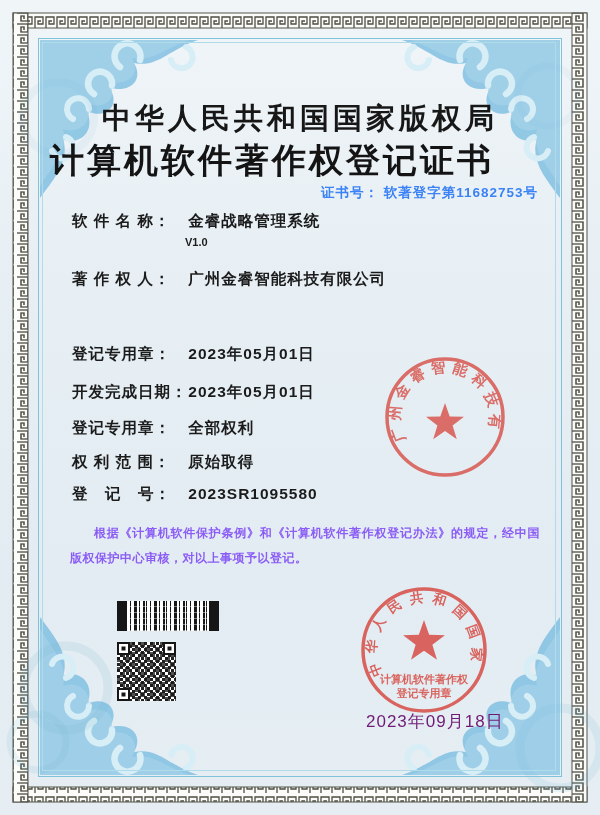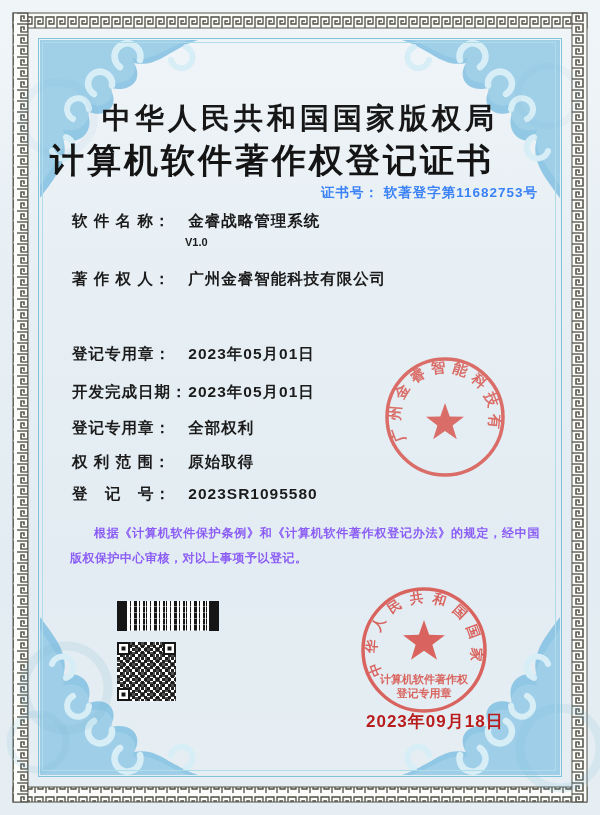--- a/index.html
+++ b/index.html
@@ -32,21 +32,21 @@
   }
   .field-row{left:72px;font-size:15.5px;font-weight:700;color:#1b1b1b;white-space:nowrap;}
   .field-label{display:inline-block;width:112px;letter-spacing:1px;}
   .field-value{display:inline-block;letter-spacing:1px;}
   .version-line{left:185px;top:236px;font-size:11px;font-weight:700;}
   .statement{
     left:70px;top:521px;width:470px;
     font-size:12px;font-weight:600;line-height:2.05;color:#8b5cf6;
     text-indent:2em;letter-spacing:0.5px;text-align:justify;
   }
-  .issue-date{left:366px;top:710px;font-size:17px;font-weight:700;color:#b91c1c;letter-spacing:1px;}
+  .issue-date{left:366px;top:710px;font-size:17px;font-weight:400;color:#701a75;letter-spacing:1px;}
 
   
   .barcode{
     left:117px;top:601px;width:91px;height:30px;background-color:#fff;
     background-image:
       repeating-linear-gradient(0deg,rgba(255,255,255,.45) 0 1px,transparent 1px 6px),
       repeating-linear-gradient(90deg,#161616 0 2px,transparent 2px 3px,#161616 3px 4px,transparent 4px 7px,#161616 7px 8px,transparent 8px 11px,#161616 11px 14px,transparent 14px 16px,#161616 16px 17px,transparent 17px 20px);
     border-left:6px solid #161616;border-right:5px solid #161616;
     box-shadow:inset 16px 0 0 -12px #161616,inset -18px 0 0 -13px #161616;
   }

